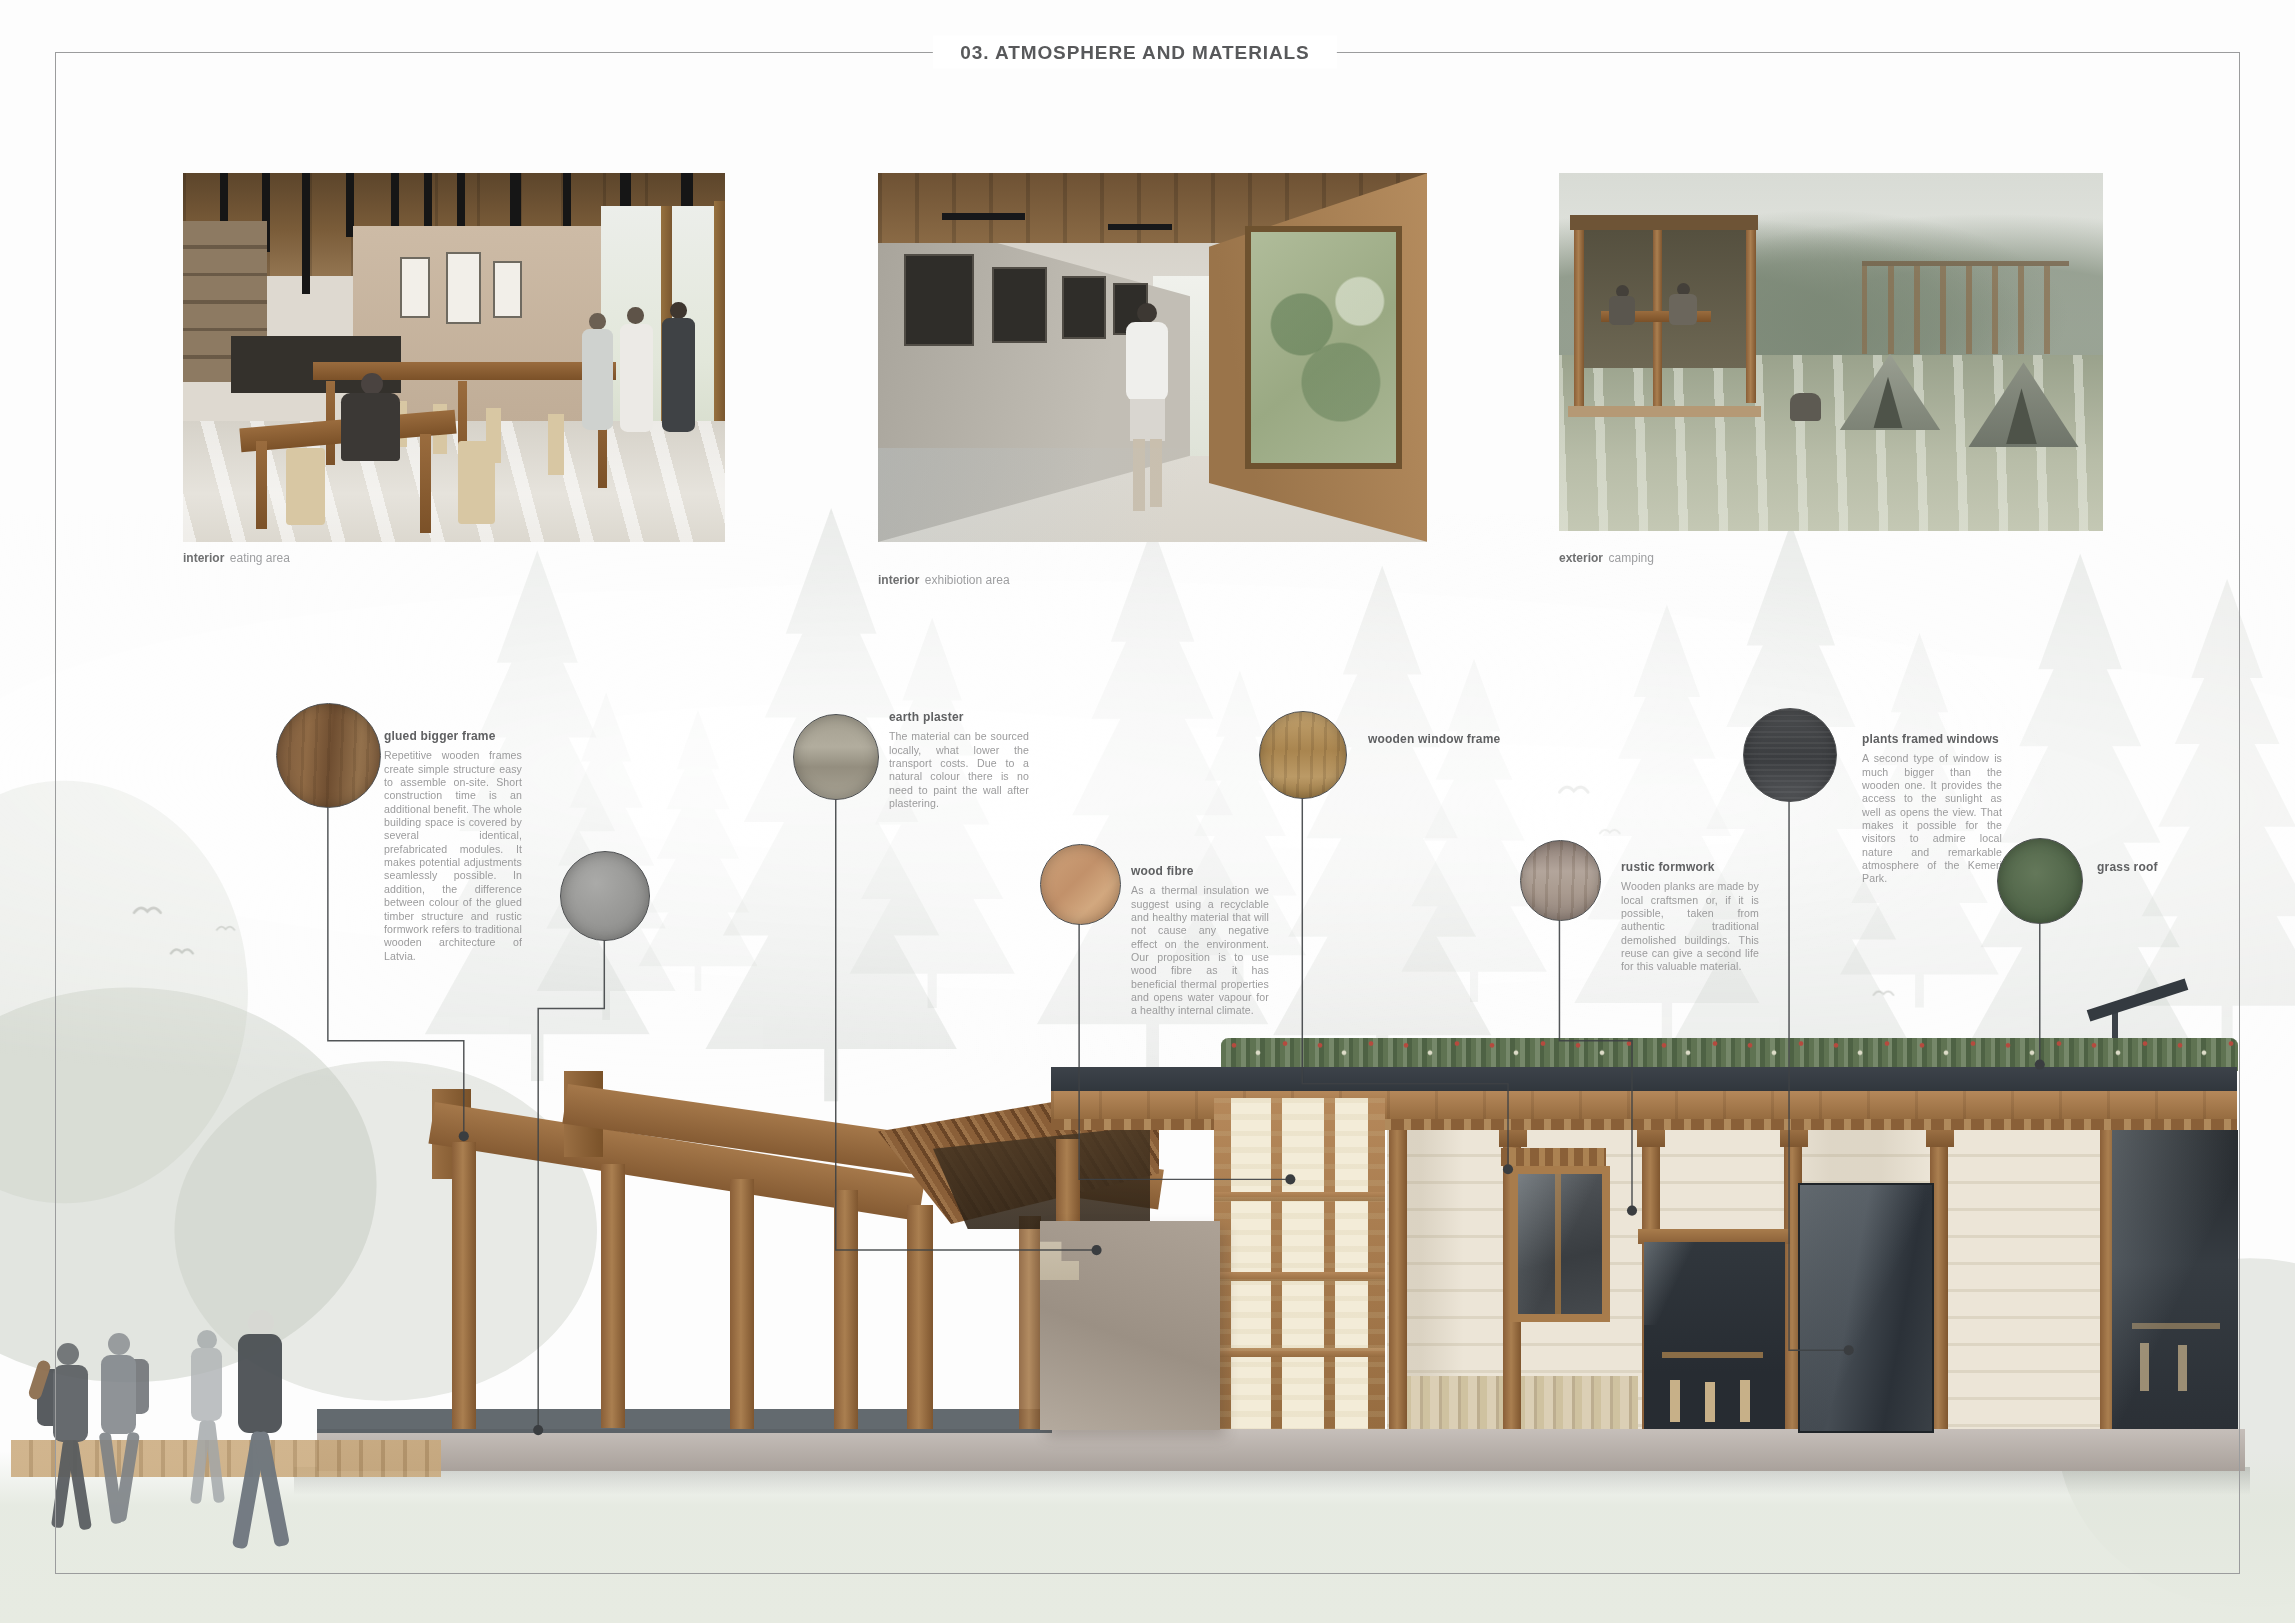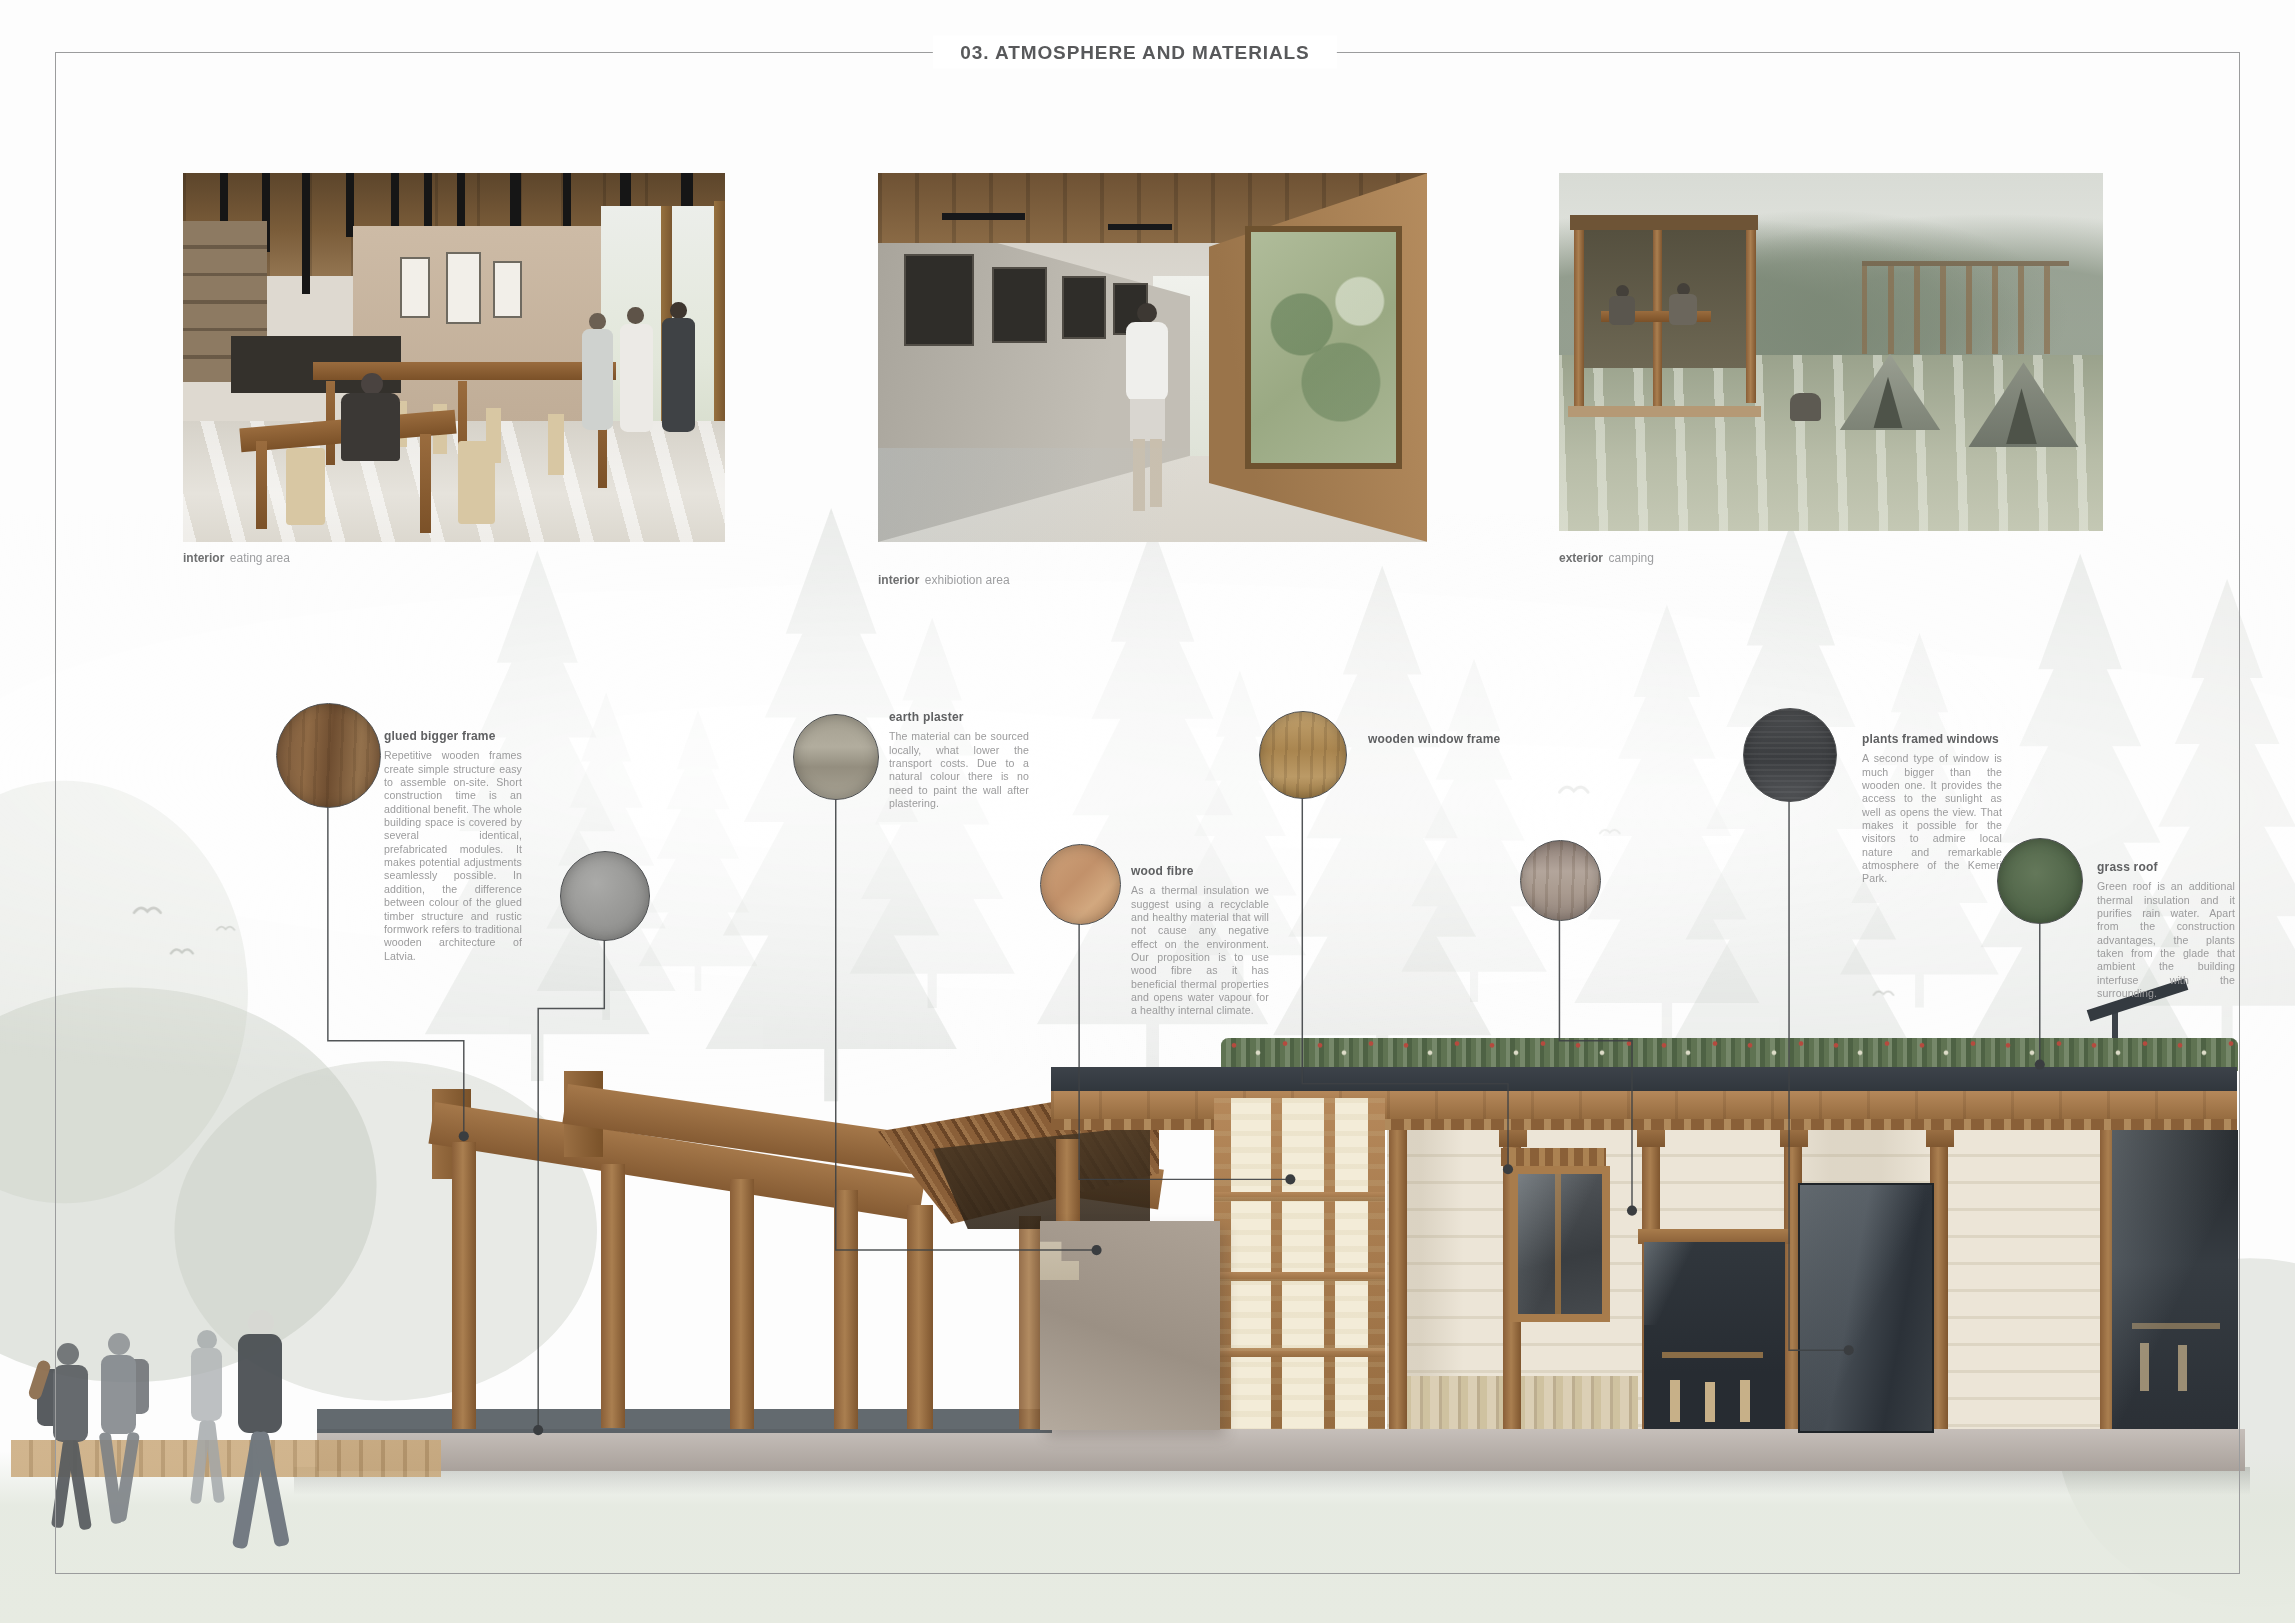--- a/index.html
+++ b/index.html
@@ -435,27 +435,30 @@
   <h3>wood fibre</h3>
   <p>As a thermal insulation we suggest using a recyclable and healthy material that will not cause any negative effect on the environment. Our proposition is to use wood fibre as it has beneficial thermal properties and opens water vapour for a healthy internal climate.</p>
 </div>
 
 <div class="abs swatch s5" style="left:1259px;top:711px;width:86px;height:86px;"></div>
 <div class="abs mat-text" style="left:1368px;top:732px;width:147px;">
   <h3>wooden window frame</h3>
 </div>
 
 <div class="abs swatch s6" style="left:1520px;top:840px;width:79px;height:79px;"></div>
+<div class="abs mat-text" style="left:1621px;top:860px;width:138px;">
+  <h3>rustic formwork</h3>
+  <p>Wooden planks are made by local craftsmen or, if it is possible, taken from authentic traditional demolished buildings. This reuse can give a second life for this valuable material.</p>
+</div>
 
 <div class="abs swatch s7" style="left:1743px;top:708px;width:92px;height:92px;"></div>
 <div class="abs mat-text" style="left:1862px;top:732px;width:140px;">
   <h3>plants framed windows</h3>
   <p>A second type of window is much bigger than the wooden one. It provides the access to the sunlight as well as opens the view. That makes it possible for the visitors to admire local nature and remarkable atmosphere of the Kemeri Park.</p>
 </div>
 
 <div class="abs swatch s8" style="left:1997px;top:838px;width:84px;height:84px;"></div>
 <div class="abs mat-text" style="left:2097px;top:860px;width:138px;">
   <h3>grass roof</h3>
-  <p>Green roof is an additional thermal insulation and it purifies rain water. Apart from the construction advantages, the plants taken from the glade that ambient the building interfuse with the surrounding.</p>
 </div>
 
 </div>
 
 
 </body></html>

